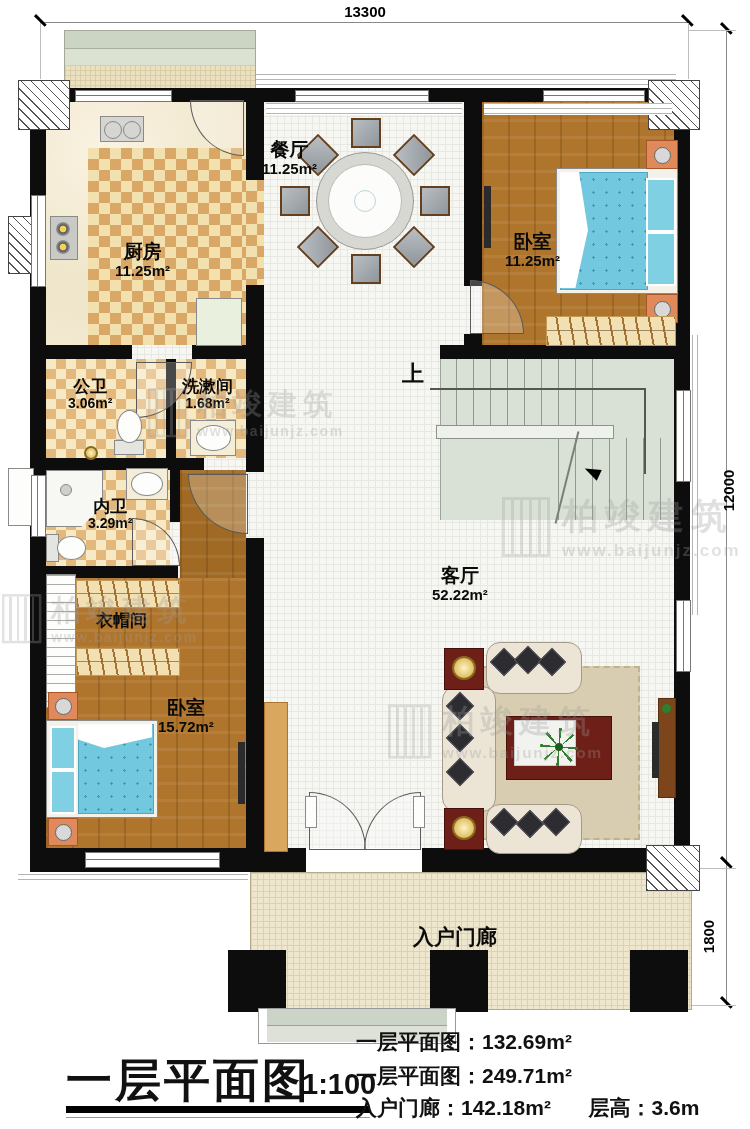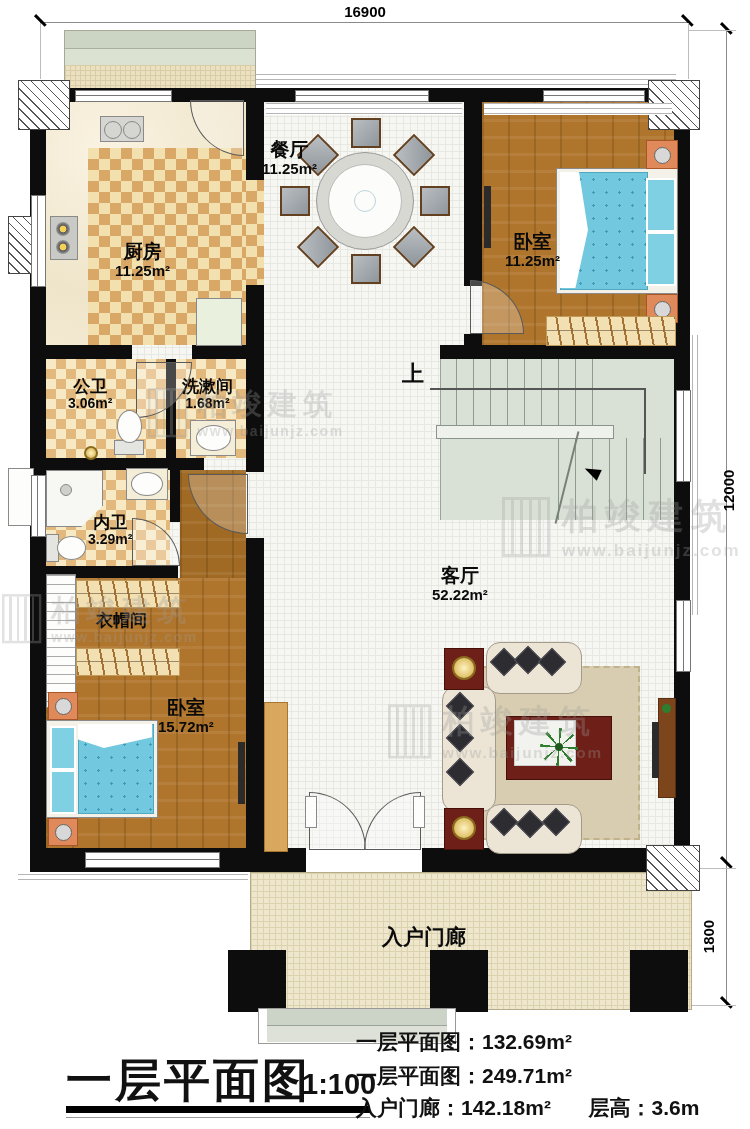--- a/index.html
+++ b/index.html
@@ -73,21 +73,21 @@
   .stat-row{position:absolute;font-size:21px;font-weight:bold;white-space:nowrap;}
   .stat-row .gap{display:inline-block;width:26px;}
   .plant{position:absolute;border-radius:50%;background:repeating-conic-gradient(#2f7d2f 0 9deg,transparent 9deg 45deg);}
   .plant::after{content:"";position:absolute;left:50%;top:50%;width:8px;height:8px;margin:-4px 0 0 -4px;background:#1e5c1e;border-radius:50%;}
   .tv{position:absolute;background:#2b2b2b;}
   .arrowhead{position:absolute;width:0;height:0;border-right:16px solid #000;border-top:6px solid transparent;border-bottom:6px solid transparent;transform:rotate(25deg);}
 </style>
 </head>
 <body>
 
-<div class="dimtxt" style="left:310px;top:3px;width:110px;text-align:center;">16900</div>
+<div class="dimtxt" style="left:310px;top:3px;width:110px;text-align:center;">13300</div>
 <div class="dimline" style="left:40px;top:22px;width:648px;height:1px;"></div>
 <div class="tick" style="left:33px;top:19px;"></div>
 <div class="tick" style="left:680px;top:19px;"></div>
 <div class="extline" style="left:40px;top:23px;width:1px;height:56px;"></div>
 <div class="extline" style="left:688px;top:23px;width:1px;height:56px;"></div>
 
 <div class="dimline" style="left:726px;top:30px;width:1px;height:838px;"></div>
 <div class="tick" style="left:719px;top:27px;"></div>
 <div class="tick" style="left:719px;top:861px;"></div>
 <div class="extline" style="left:688px;top:30px;width:48px;height:1px;"></div>
@@ -279,37 +279,37 @@
   <span class="rarea">11.25m²</span>
 </div>
 <div class="rlabel sm" style="left:68px;top:378px;">
   <span class="rname">公卫</span>
   <span class="rarea">3.06m²</span>
 </div>
 <div class="rlabel sm" style="left:182px;top:378px;">
   <span class="rname">洗漱间</span>
   <span class="rarea">1.68m²</span>
 </div>
-<div class="rlabel sm" style="left:88px;top:514px;">
+<div class="rlabel sm" style="left:88px;top:498px;">
   <span class="rname">内卫</span>
   <span class="rarea">3.29m²</span>
 </div>
 <div class="rlabel sm" style="left:96px;top:612px;">
   <span class="rname">衣帽间</span>
 </div>
 <div class="rlabel" style="left:158px;top:698px;">
   <span class="rname">卧室</span>
   <span class="rarea">15.72m²</span>
 </div>
 <div class="rlabel" style="left:432px;top:566px;">
   <span class="rname">客厅</span>
   <span class="rarea">52.22m²</span>
 </div>
 <div class="rlabel" style="left:382px;top:926px;">
-  <span class="rname" style="font-size:21px;">入户门廊</span>
+  <span class="rname" style="font-size:21px;margin-left:31px;">入户门廊</span>
 </div>
 <div class="rlabel" style="left:402px;top:362px;">
   <span class="rname" style="font-size:22px;">上</span>
 </div>
 
 <div class="wm" style="left:148px;top:384px;transform:scale(.82);transform-origin:left top;">
   <div class="wm-logo"></div>
   <div>
       <div class="wm-brand">柏竣建筑</div>
        <div class="wm-url">www.baijunjz.com</div>

